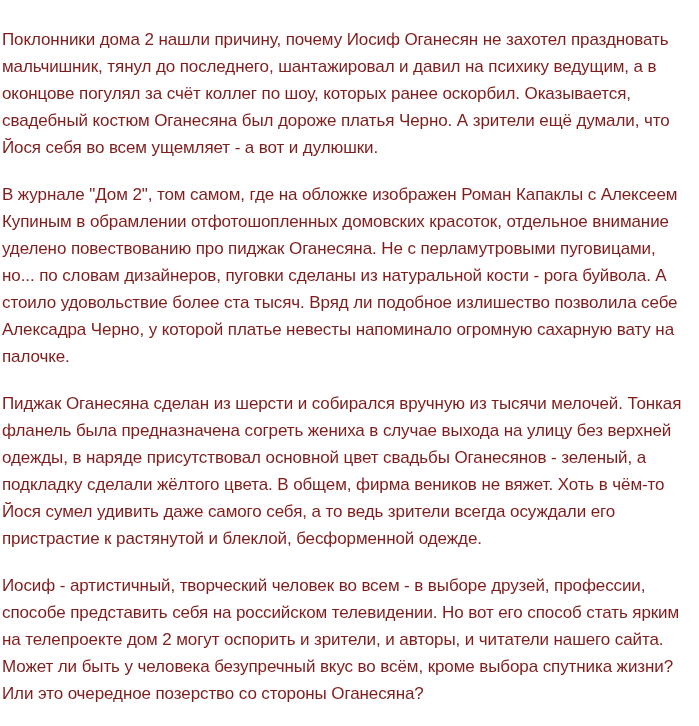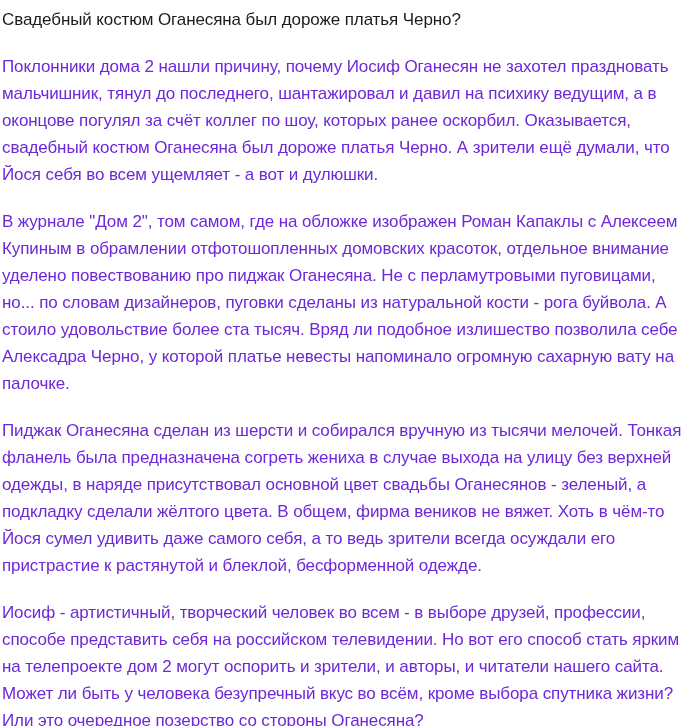--- a/index.html
+++ b/index.html
@@ -31,30 +31,29 @@
     text-align: left;
     color: #1c1c1c;
   }
   .para {
     font-size: 17px;
     line-height: 27px;
     font-weight: 400;
     margin: 20px 0 0 0;
     letter-spacing: -0.1px;
     text-align: left;
-    color: #6d28d9;
+    color: #7f1d1d;
     max-width: 690px;
   }
 </style>
 </head>
 <body style="background: rgb(255, 255, 255); color: rgb(28, 28, 28);">
 
 <div id="article">
 
-  <h1 class="headline">Свадебный костюм Оганесяна был дороже платья Черно?</h1>
 
   <p class="para">Поклонники дома 2 нашли причину, почему Иосиф Оганесян не захотел праздновать мальчишник, тянул до последнего, шантажировал и давил на психику ведущим, а в оконцове погулял за счёт коллег по шоу, которых ранее оскорбил. Оказывается, свадебный костюм Оганесяна был дороже платья Черно. А зрители ещё думали, что Йося себя во всем ущемляет - а вот и дулюшки.</p>
 
   <p class="para">В журнале "Дом 2", том самом, где на обложке изображен Роман Капаклы с Алексеем Купиным в обрамлении отфотошопленных домовских красоток, отдельное внимание уделено повествованию про пиджак Оганесяна. Не с перламутровыми пуговицами, но... по словам дизайнеров, пуговки сделаны из натуральной кости - рога буйвола. А стоило удовольствие более ста тысяч. Вряд ли подобное излишество позволила себе Алексадра Черно, у которой платье невесты напоминало огромную сахарную вату на палочке.</p>
 
   <p class="para">Пиджак Оганесяна сделан из шерсти и собирался вручную из тысячи мелочей. Тонкая фланель была предназначена согреть жениха в случае выхода на улицу без верхней одежды, в наряде присутствовал основной цвет свадьбы Оганесянов - зеленый, а подкладку сделали жёлтого цвета. В общем, фирма веников не вяжет. Хоть в чём-то Йося сумел удивить даже самого себя, а то ведь зрители всегда осуждали его пристрастие к растянутой и блеклой, бесформенной одежде.</p>
 
   <p class="para">Иосиф - артистичный, творческий человек во всем - в выборе друзей, профессии, способе представить себя на российском телевидении. Но вот его способ стать ярким на телепроекте дом 2 могут оспорить и зрители, и авторы, и читатели нашего сайта. Может ли быть у человека безупречный вкус во всём, кроме выбора спутника жизни? Или это очередное позерство со стороны Оганесяна?</p>
 
 </div>

